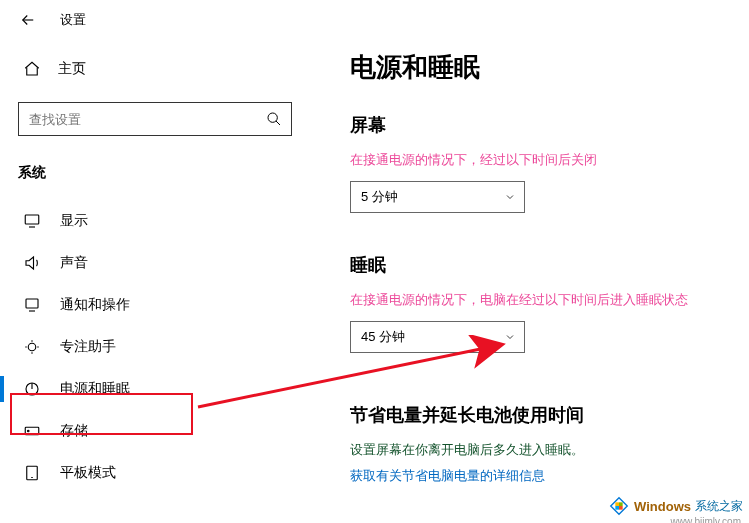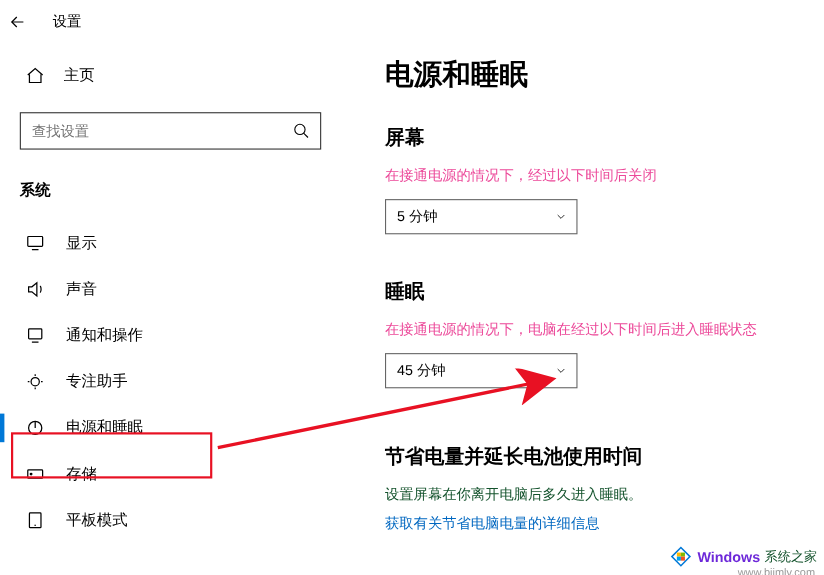--- a/index.html
+++ b/index.html
@@ -1,17 +1,17 @@
 <!DOCTYPE html>
 <html><head>
 <meta charset="utf-8">
 <style>
 * { margin: 0; padding: 0; box-sizing: border-box; font-family: "Microsoft YaHei", "Segoe UI", sans-serif; }
 body { width: 749px; height: 523px; background: #ffffff; color: #000; position: relative; overflow: hidden; }
-.header { display: flex; align-items: center; padding: 8px 0; height: 40px; }
+.header { display: flex; align-items: center; padding: 8px 12px; height: 40px; }
 .back-btn { width: 32px; height: 32px; display: flex; align-items: center; justify-content: center; cursor: pointer; }
 .app-title { font-size: 13px; margin-left: 16px; }
 .content { display: flex; height: calc(100% - 40px); }
 .sidebar { width: 310px; padding: 0 18px 0 18px; }
 .home-row { display: flex; align-items: flex-end; padding: 10px 2px 10px 2px; cursor: pointer; margin-top: 10px; }
 .home-row .icon-wrap { width: 24px; display: flex; align-items: center; justify-content: center; }
 .home-row .label { font-size: 14px; margin-left: 14px; }
 .search-box { display: flex; align-items: center; border: 1px solid #333; height: 34px; margin-top: 14px; position: relative; }
 .search-box input { border: none; outline: none; flex: 1; padding: 0 10px; font-size: 13px; background: transparent; }
 .search-box .search-icon { width: 34px; display: flex; align-items: center; justify-content: center; }
@@ -28,22 +28,22 @@
 .desc { font-size: 13px; color: #ec4899; margin-bottom: 12px; }
 .select-box { display: flex; align-items: center; justify-content: space-between; border: 1px solid #666; width: 175px; height: 32px; padding: 0 8px 0 10px; cursor: pointer; font-size: 13px; gap: 36px; }
 .chevron { display: inline-block; }
 .sleep-section { margin-top: 40px; }
 .save-section { margin-top: 50px; }
 .save-desc { font-size: 13px; color: #14532d; margin-bottom: 8px; }
 .link { font-size: 13px; color: #0067c0; cursor: pointer; }
 .red-arrow { position: absolute; pointer-events: none; }
 .watermark { position: absolute; right: 6px; bottom: 6px; display: flex; align-items: center; font-size: 13px; }
 .watermark .logo { width: 22px; height: 22px; margin-right: 4px; }
-.watermark .blue { color: #6d28d9; font-weight: 600; }
-.watermark .grey { color: #14532d; font-size: 12px; margin-left: 4px; }
+.watermark .blue { color: #a16207; font-weight: 600; }
+.watermark .grey { color: #0369a1; font-size: 12px; margin-left: 4px; }
 svg { display: block; }
 </style>
 </head>
 <body>
 
 <div class="header">
   <div class="back-btn">
     <svg width="18" height="18" viewBox="0 0 24 24" fill="none" stroke="#000" stroke-width="1.5">
         <path d="M19 12H5"></path>
         <path d="M11 18l-6-6 6-6"></path>

